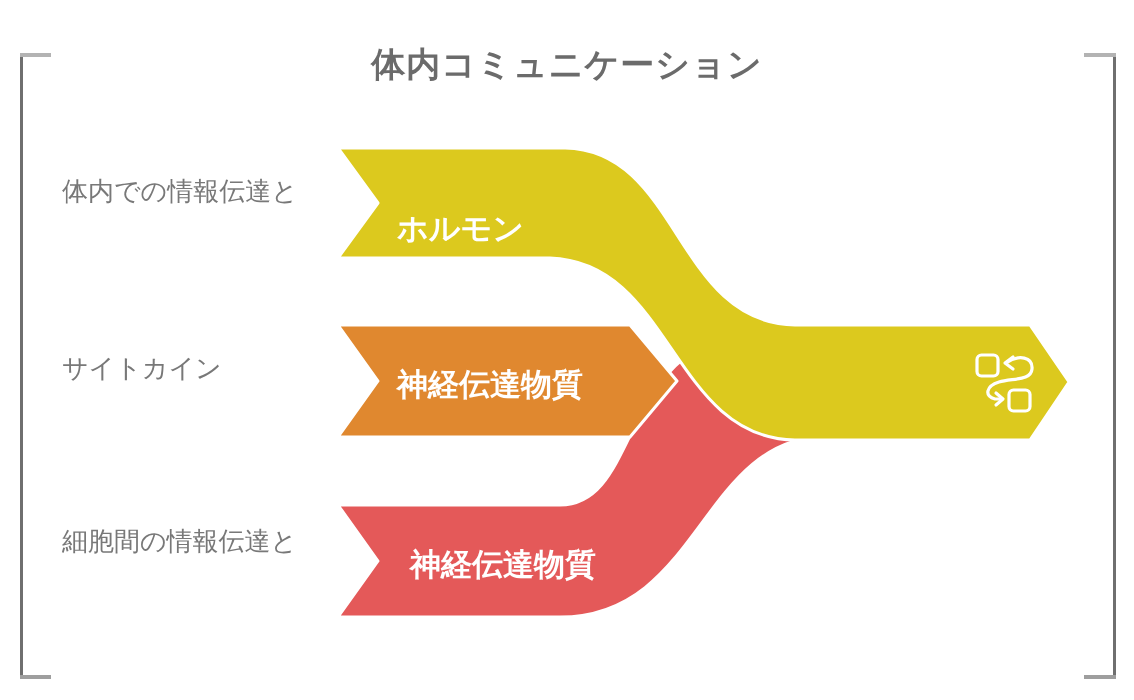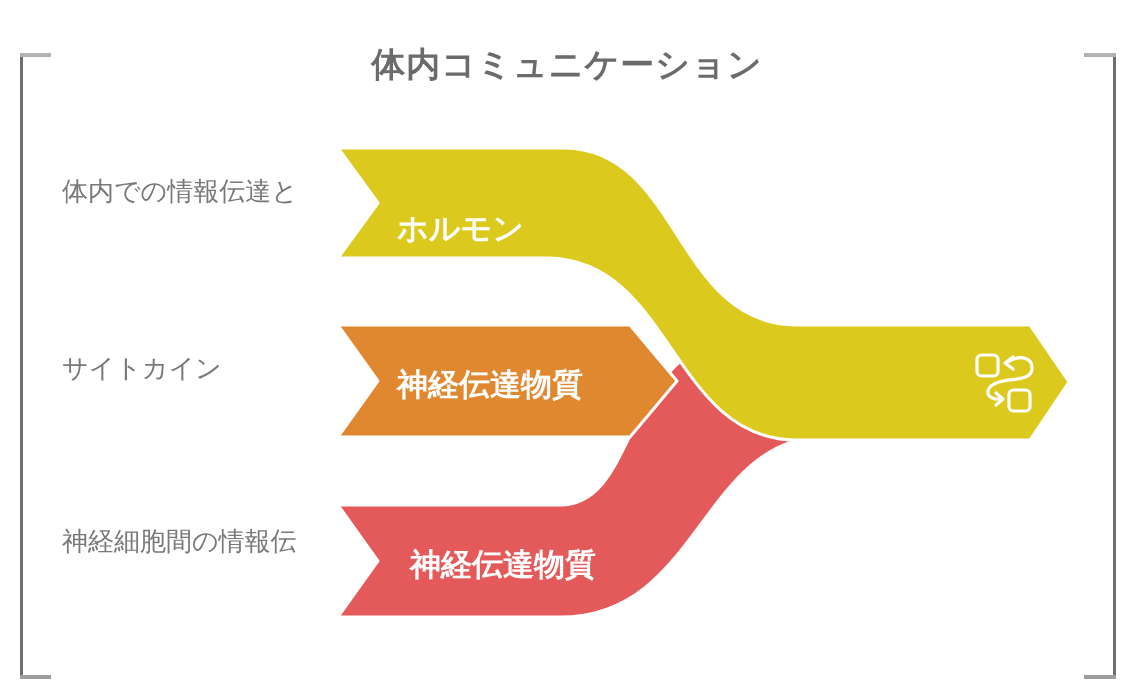--- a/index.html
+++ b/index.html
@@ -89,20 +89,20 @@
 
   <div class="page-title">体内コミュニケーション</div>
 
   <div class="desc desc-1">
     <div>体内での情報伝達と</div>
   </div>
   <div class="desc desc-2">
     <div>サイトカイン</div>
   </div>
   <div class="desc desc-3">
-    <div>神経細胞間の情報伝</div>
+    <div>細胞間の情報伝達と</div>
   </div>
 
   <div class="band-label band-label-1">ホルモン</div>
   <div class="band-label band-label-2">神経伝達物質</div>
   <div class="band-label band-label-3">神経伝達物質</div>
 
 </div>
 
 </body></html>

